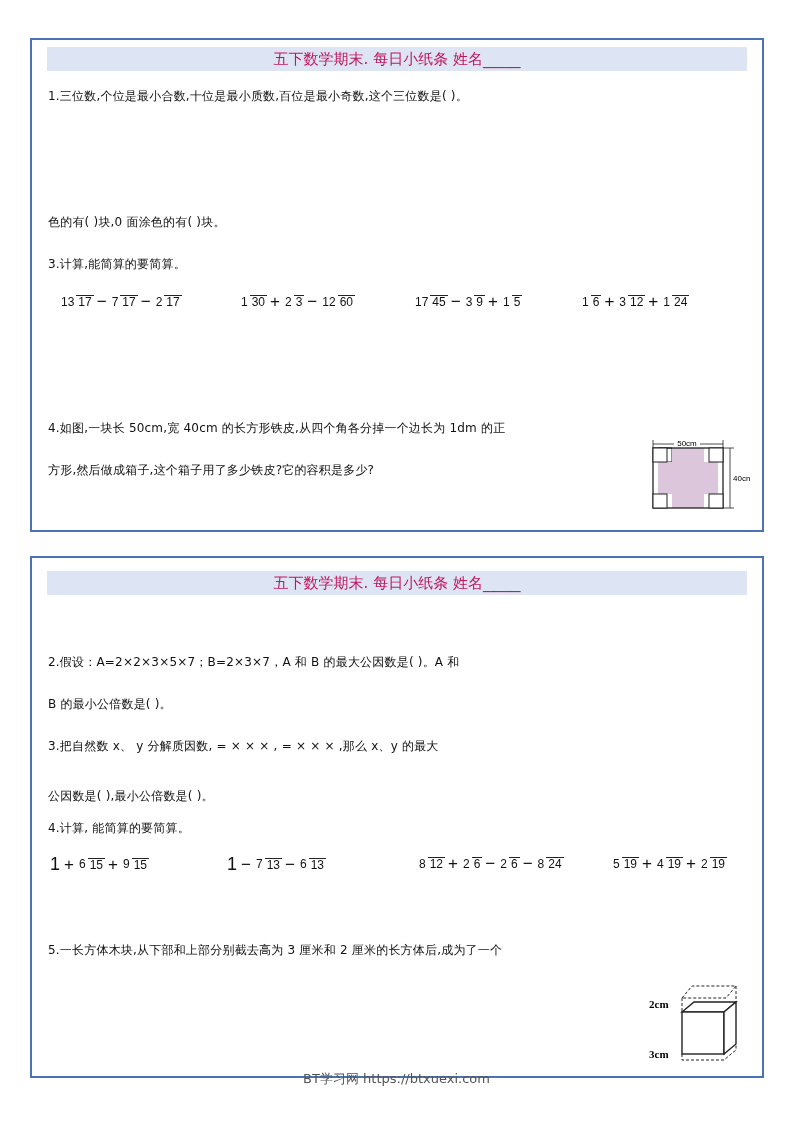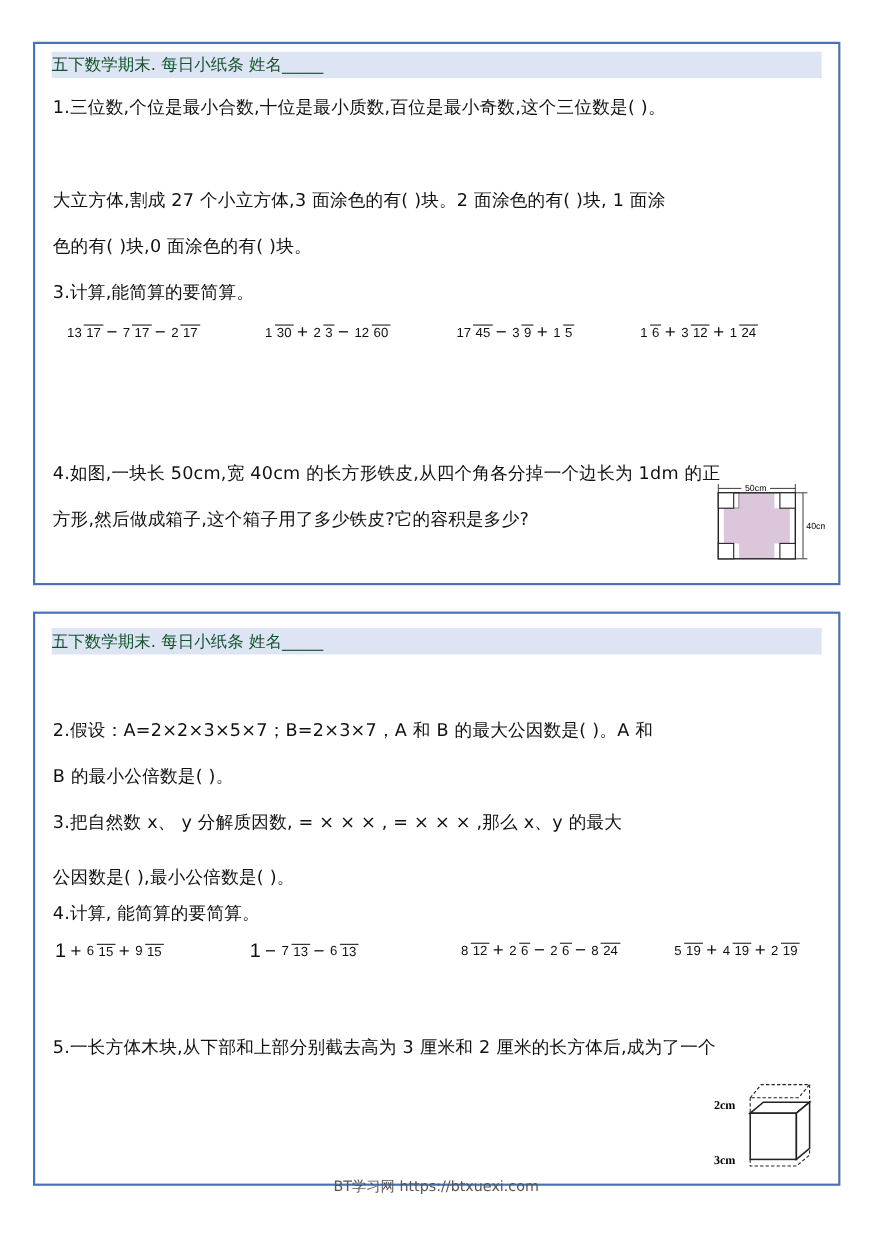--- a/index.html
+++ b/index.html
@@ -2,40 +2,39 @@
 <html><head>
 <meta charset="utf-8">
 <style>
   html, body { margin: 0; padding: 0; background: #ffffff; }
   body { width: 793px; height: 1121px; position: relative; overflow: hidden;
          font-family: "DejaVu Sans", "Liberation Sans", sans-serif; color: #111; }
   .card { position: absolute; left: 30px; width: 734px; border: 2px solid #4a72b4; background: #fff; box-sizing: border-box; }
   .card.top { top: 38px; height: 494px; }
   .card.bottom { top: 556px; height: 522px; }
   .hdr { position: absolute; left: 15px; width: 700px; height: 24px; top: 7px; background: #dde4f4;
-         color: #14532d; font-size: 15px; line-height: 24px; }
-  .line { position: absolute; left: 16px; font-size: 16px; white-space: nowrap; letter-spacing: 0.2px; }
+         color: #be185d; font-size: 15px; text-align: center; line-height: 24px; }
+  .line { position: absolute; left: 16px; font-size: 12px; white-space: nowrap; letter-spacing: 0.2px; }
   .frac-row { position: absolute; left: 0; width: 734px; height: 40px; }
   .expr { position: absolute; top: 0; display: flex; align-items: center; font-family: "Liberation Sans", sans-serif; }
   .frac { display: inline-flex; flex-direction: row; align-items: center; font-size: 12px; line-height: 13px; margin: 0 1px; }
   .frac .num { padding: 0 2px; }
   .frac .den { border-top: 1px solid #222; padding: 0 2px; }
   .op { font-size: 17px; margin: 0 2px; }
   .big { font-size: 18px; margin-right: 2px; }
   .footer { position: absolute; top: 1070px; left: 0; width: 793px; text-align: center; font-size: 13px; color: #555;
             font-family: "DejaVu Sans", sans-serif; }
   svg { position: absolute; }
 </style>
 </head>
 <body>
 
 <div class="card top">
   <div class="hdr">五下数学期末. 每日小纸条    姓名_____</div>
   <div class="line" style="top:48px">1.三位数,个位是最小合数,十位是最小质数,百位是最小奇数,这个三位数是(       )。</div>
-  <div class="line" style="top:132px">大立方体,割成  27  个小立方体,3  面涂色的有(     )块。2  面涂色的有(      )块, 1  面涂</div>
   <div class="line" style="top:174px">色的有(     )块,0  面涂色的有(    )块。</div>
   <div class="line" style="top:216px">3.计算,能简算的要简算。</div>
   <div class="frac-row" style="top:252px">
     <div class="expr" style="left:26px">
         <span class="frac">
           <span class="num">13</span>
           <span class="den">17</span>
         </span>
         <span class="op">−</span>
         <span class="frac">

